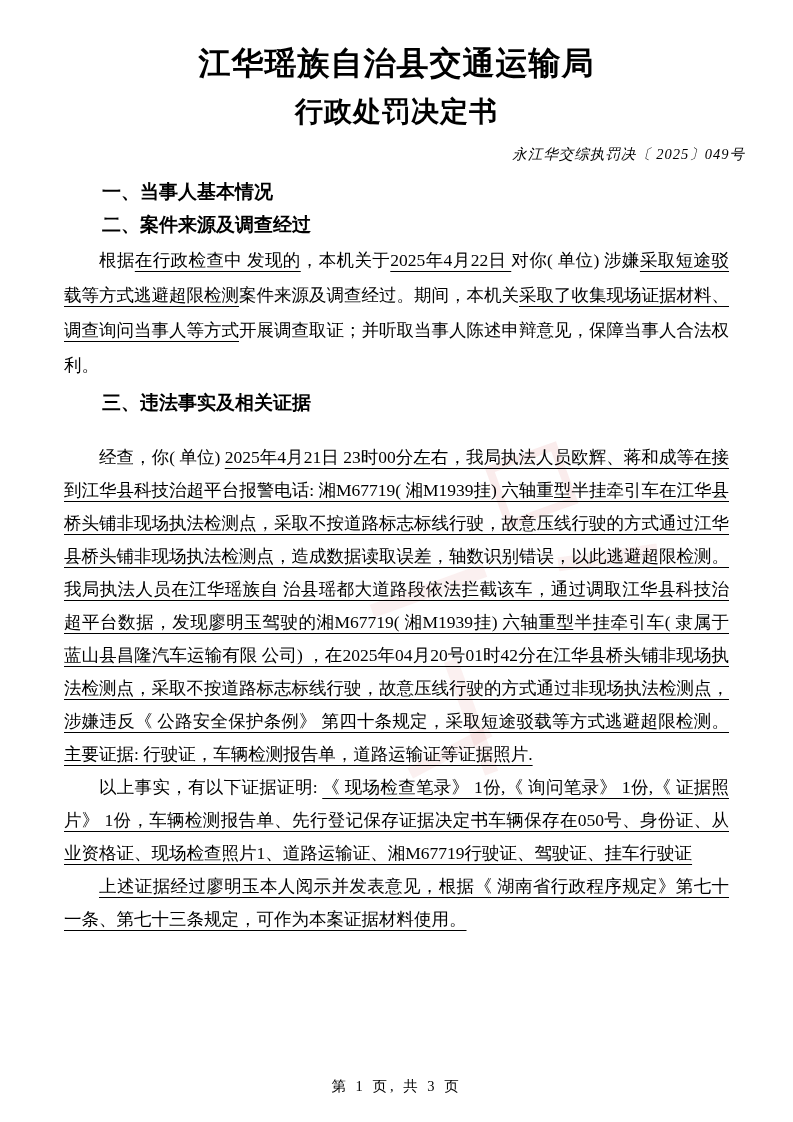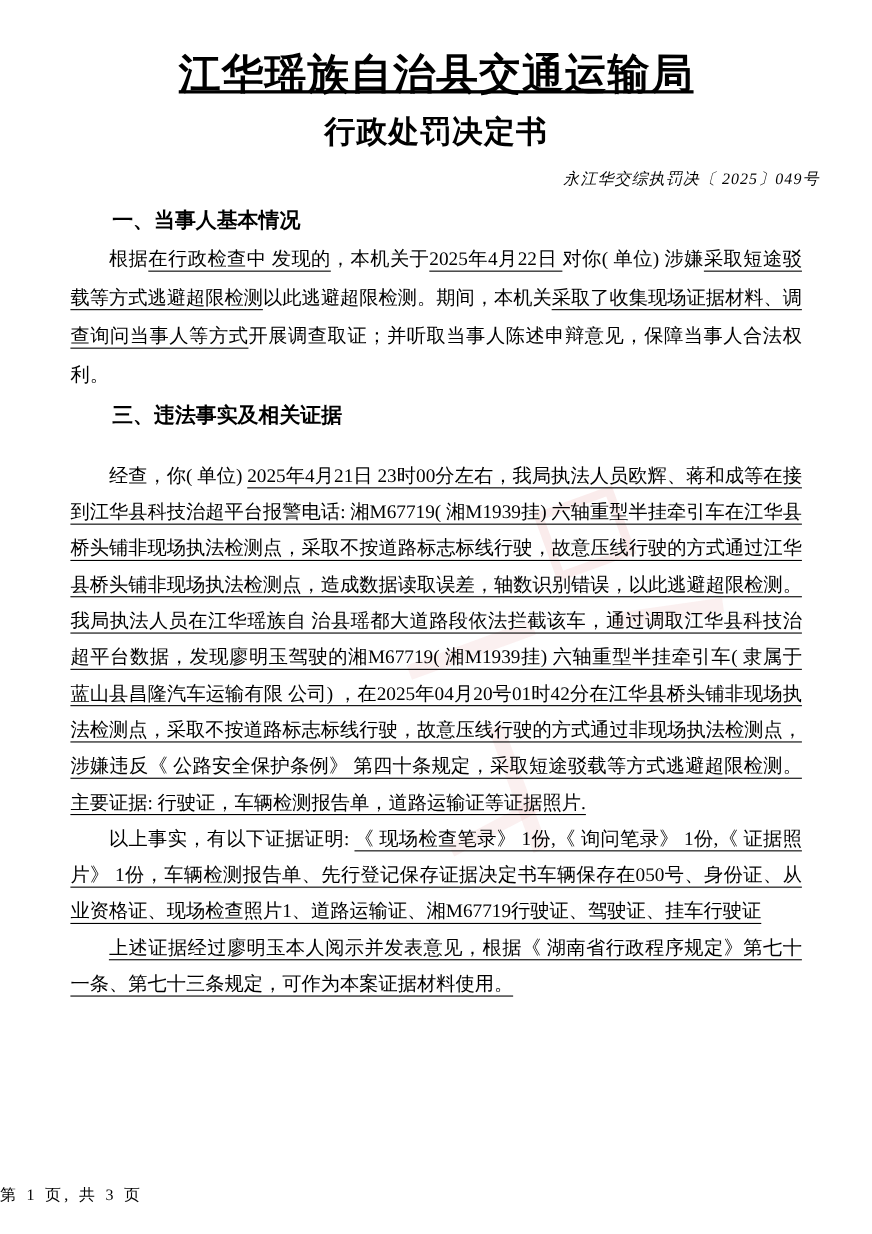--- a/index.html
+++ b/index.html
@@ -16,21 +16,21 @@
     padding: 36px 64px 0 64px;
     box-sizing: border-box;
   }
   .title {
     font-family: "DejaVu Sans", "Liberation Sans", sans-serif;
     font-weight: 900;
     text-align: center;
     letter-spacing: 1px;
     line-height: 1.35;
   }
-  .title1 { font-size: 38px; margin-top: 6px; text-decoration: underline; }
+  .title1 { font-size: 32px; margin-top: 6px; }
   .title2 { font-size: 28px; margin-top: 8px; text-align: center; }
   .doc-no {
     text-align: right;
     font-size: 14.5px;
     letter-spacing: 1px;
     margin: 14px -16px 0 0;
     font-style: italic;
   }
   .heading {
     font-family: "DejaVu Sans", "Liberation Sans", sans-serif;
@@ -63,20 +63,21 @@
   .redact {
     display: inline-block;
     background: #2a5682;
     vertical-align: -7px;
   }
   .redact-id    { width: 77px; height: 25px; }
   .redact-phone { width: 55px; height: 27px; vertical-align: -9px; }
   .footer {
     position: absolute;
     left: 0; right: 0; bottom: 26px;
+    text-align: center;
     font-size: 14.5px;
     letter-spacing: 3px;
   }
   
   .watermark {
     position: absolute;
     left: 330px; top: 430px;
     width: 410px; height: 410px;
     z-index: 1;
     transform: rotate(-20deg);
@@ -106,21 +107,22 @@
     <div class="wm-bar wm-b4"></div>
   </div>
 
   <div class="title title1">江华瑶族自治县交通运输局</div>
   <div class="title title2">行政处罚决定书</div>
 
   <div class="doc-no">永江华交综执罚决〔 2025〕049号</div>
 
   <div class="heading h1">一、当事人基本情况</div>
 
-  <p class="body lh35"><span>根据</span><span class="u">在行政检查中 发现的</span><span>，本机关于</span><span class="u">2025年4月22日 </span><span>对你( 单位) 涉嫌</span><span class="u">采取短途驳载等方式逃避超限检测</span><span>以此逃避超限检测。期间，本机关</span><span class="u">采取了收集现场证据材料、调查询问当事人等方式</span><span>开展调查取证；并听取当事人陈述申辩意见，保障当事人合法权利。</span></p>
+  <div class="heading h2">二、案件来源及调查经过</div>
+  <p class="body lh35"><span>根据</span><span class="u">在行政检查中 发现的</span><span>，本机关于</span><span class="u">2025年4月22日 </span><span>对你( 单位) 涉嫌</span><span class="u">采取短途驳载等方式逃避超限检测</span><span>案件来源及调查经过。期间，本机关</span><span class="u">采取了收集现场证据材料、调查询问当事人等方式</span><span>开展调查取证；并听取当事人陈述申辩意见，保障当事人合法权利。</span></p>
 
   <div class="heading h3">三、违法事实及相关证据</div>
   <p class="body lh33"><span>经查，你( 单位) </span><span class="u">2025年4月21日 23时00分左右，我局执法人员欧辉、蒋和成等在接到江华县科技治超平台报警电话: 湘M67719( 湘M1939挂) 六轴重型半挂牵引车在江华县桥头铺非现场执法检测点，采取不按道路标志标线行驶，故意压线行驶的方式通过江华县桥头铺非现场执法检测点，造成数据读取误差，轴数识别错误，以此逃避超限检测。我局执法人员在江华瑶族自 治县瑶都大道路段依法拦截该车，通过调取江华县科技治超平台数据，发现廖明玉驾驶的湘M67719( 湘M1939挂) 六轴重型半挂牵引车( 隶属于蓝山县昌隆汽车运输有限 公司) ，在2025年04月20号01时42分在江华县桥头铺非现场执法检测点，采取不按道路标志标线行驶，故意压线行驶的方式通过非现场执法检测点，涉嫌违反《 公路安全保护条例》 第四十条规定，采取短途驳载等方式逃避超限检测。主要证据: 行驶证，车辆检测报告单，道路运输证等证据照片.</span></p>
 
   <p class="body lh33 mt16"><span>以上事实，有以下证据证明: </span><span class="u">《 现场检查笔录》 1份,《 询问笔录》 1份,《 证据照片》 1份，车辆检测报告单、先行登记保存证据决定书车辆保存在050号、身份证、从业资格证、现场检查照片1、道路运输证、湘M67719行驶证、驾驶证、挂车行驶证</span></p>
 
   <p class="body lh33"><span class="u">上述证据经过廖明玉本人阅示并发表意见，根据《 湖南省行政程序规定》第七十一条、第七十三条规定，可作为本案证据材料使用。</span></p>
 
   <div class="footer">第 1 页, 共 3 页</div>
 

